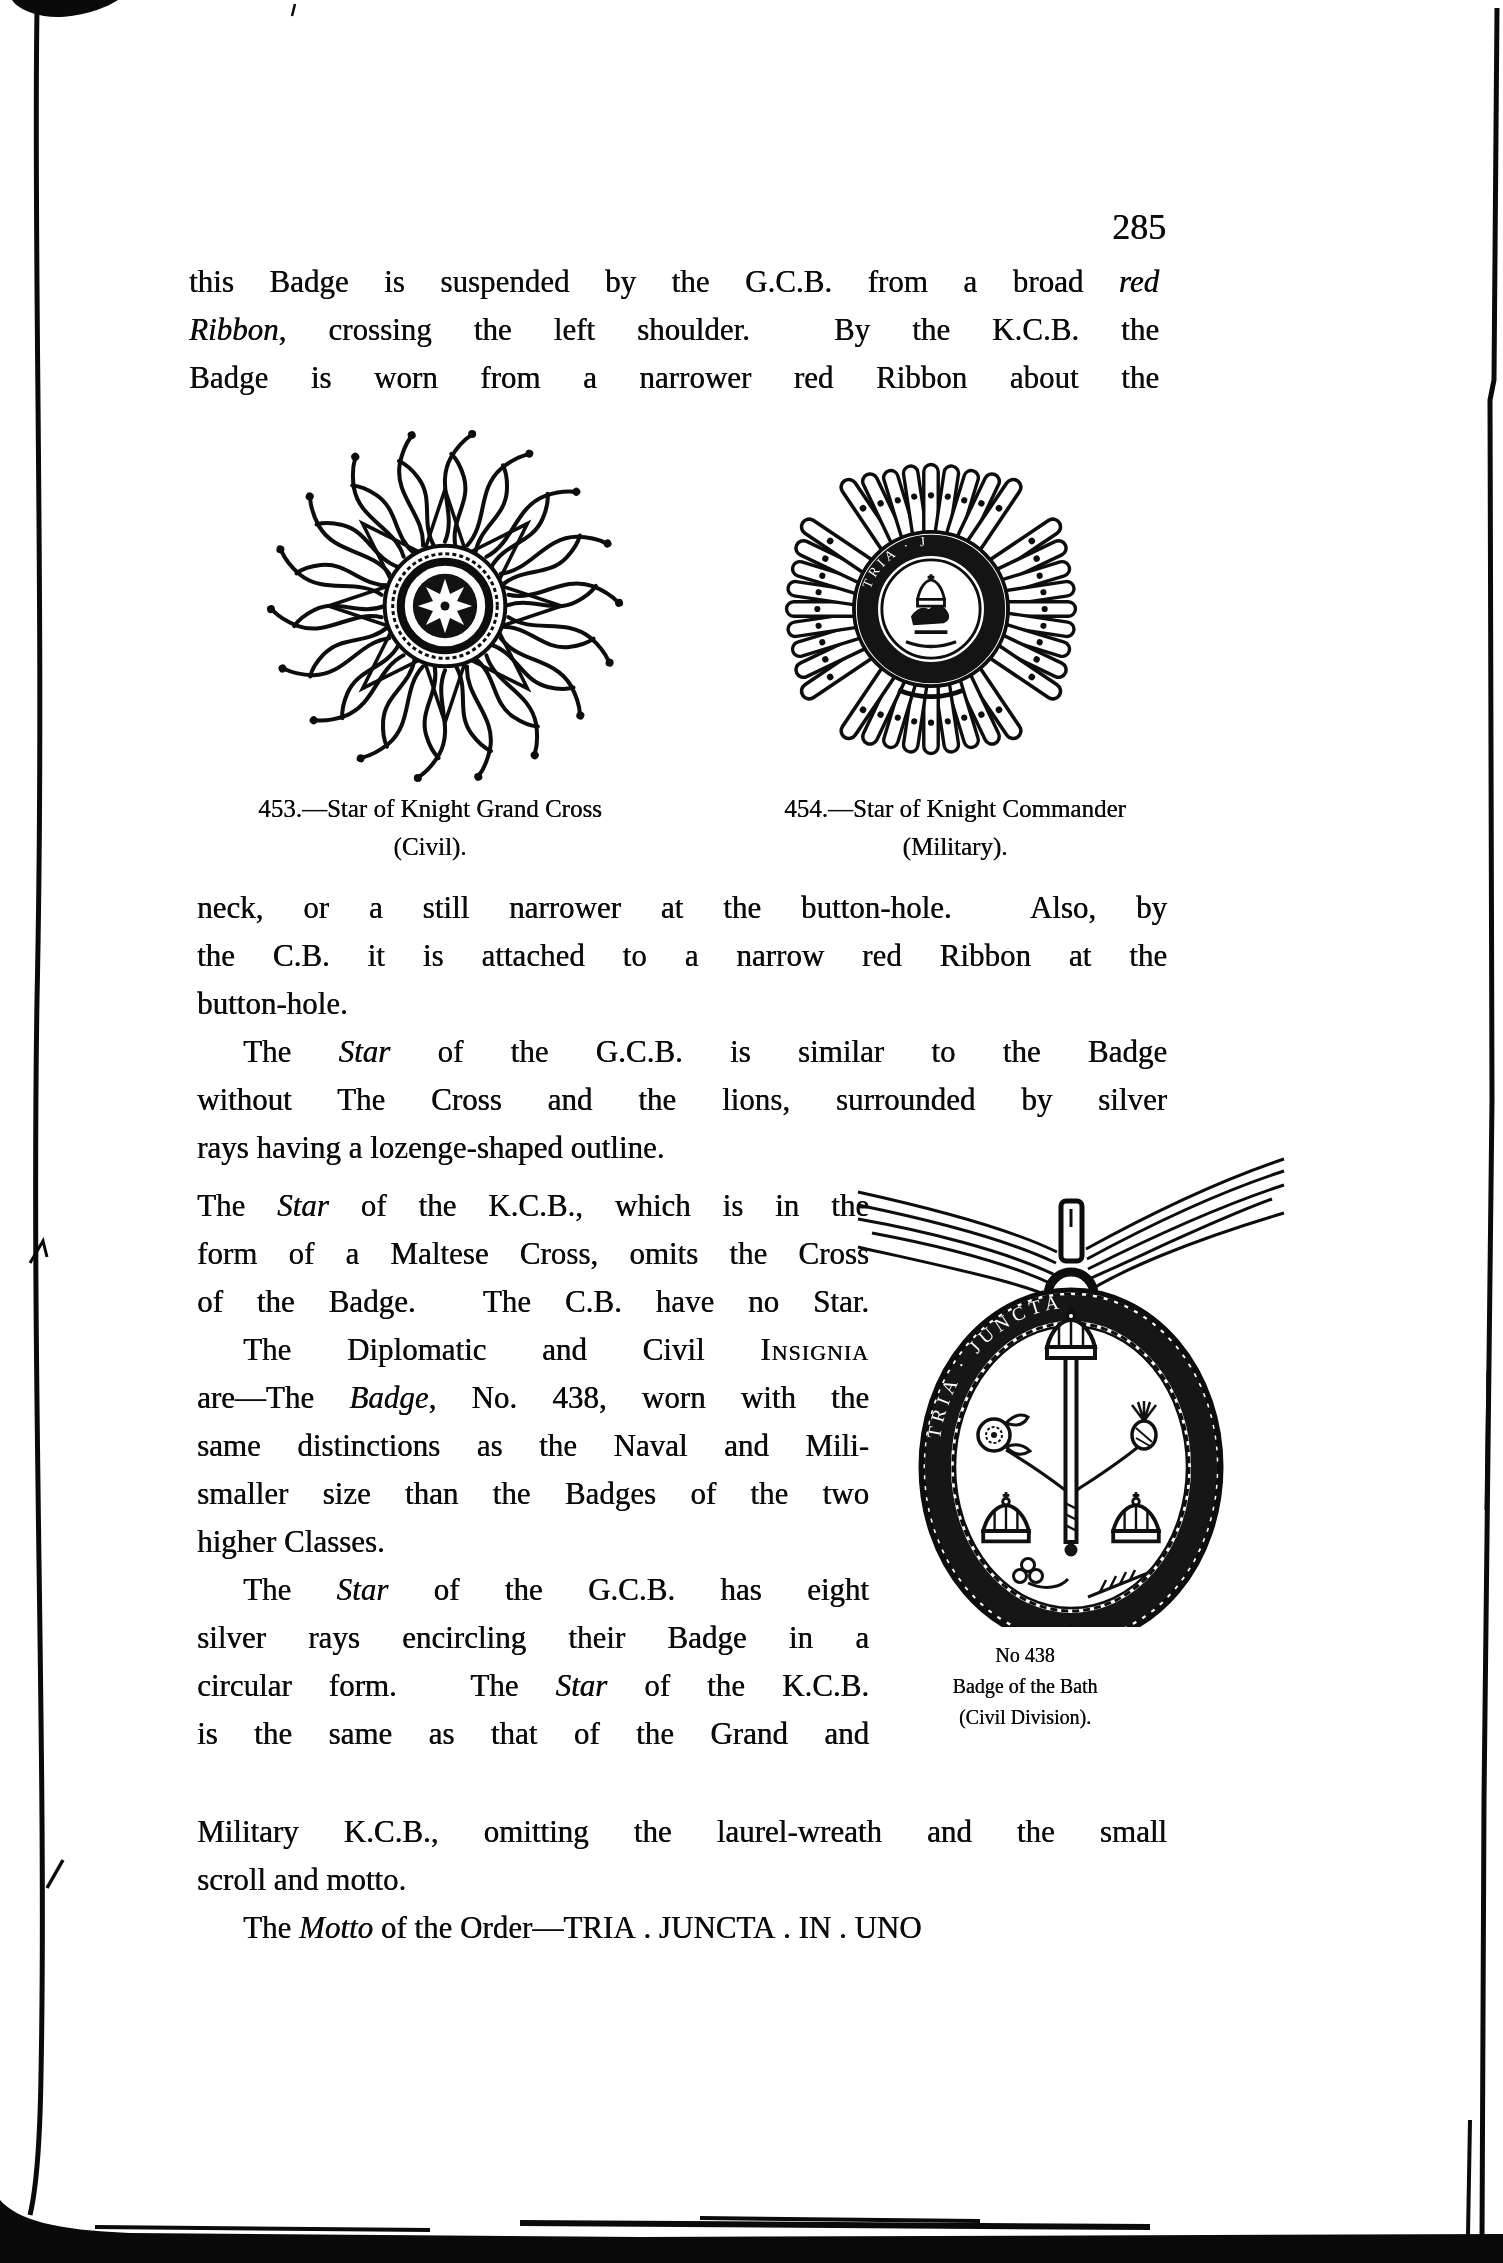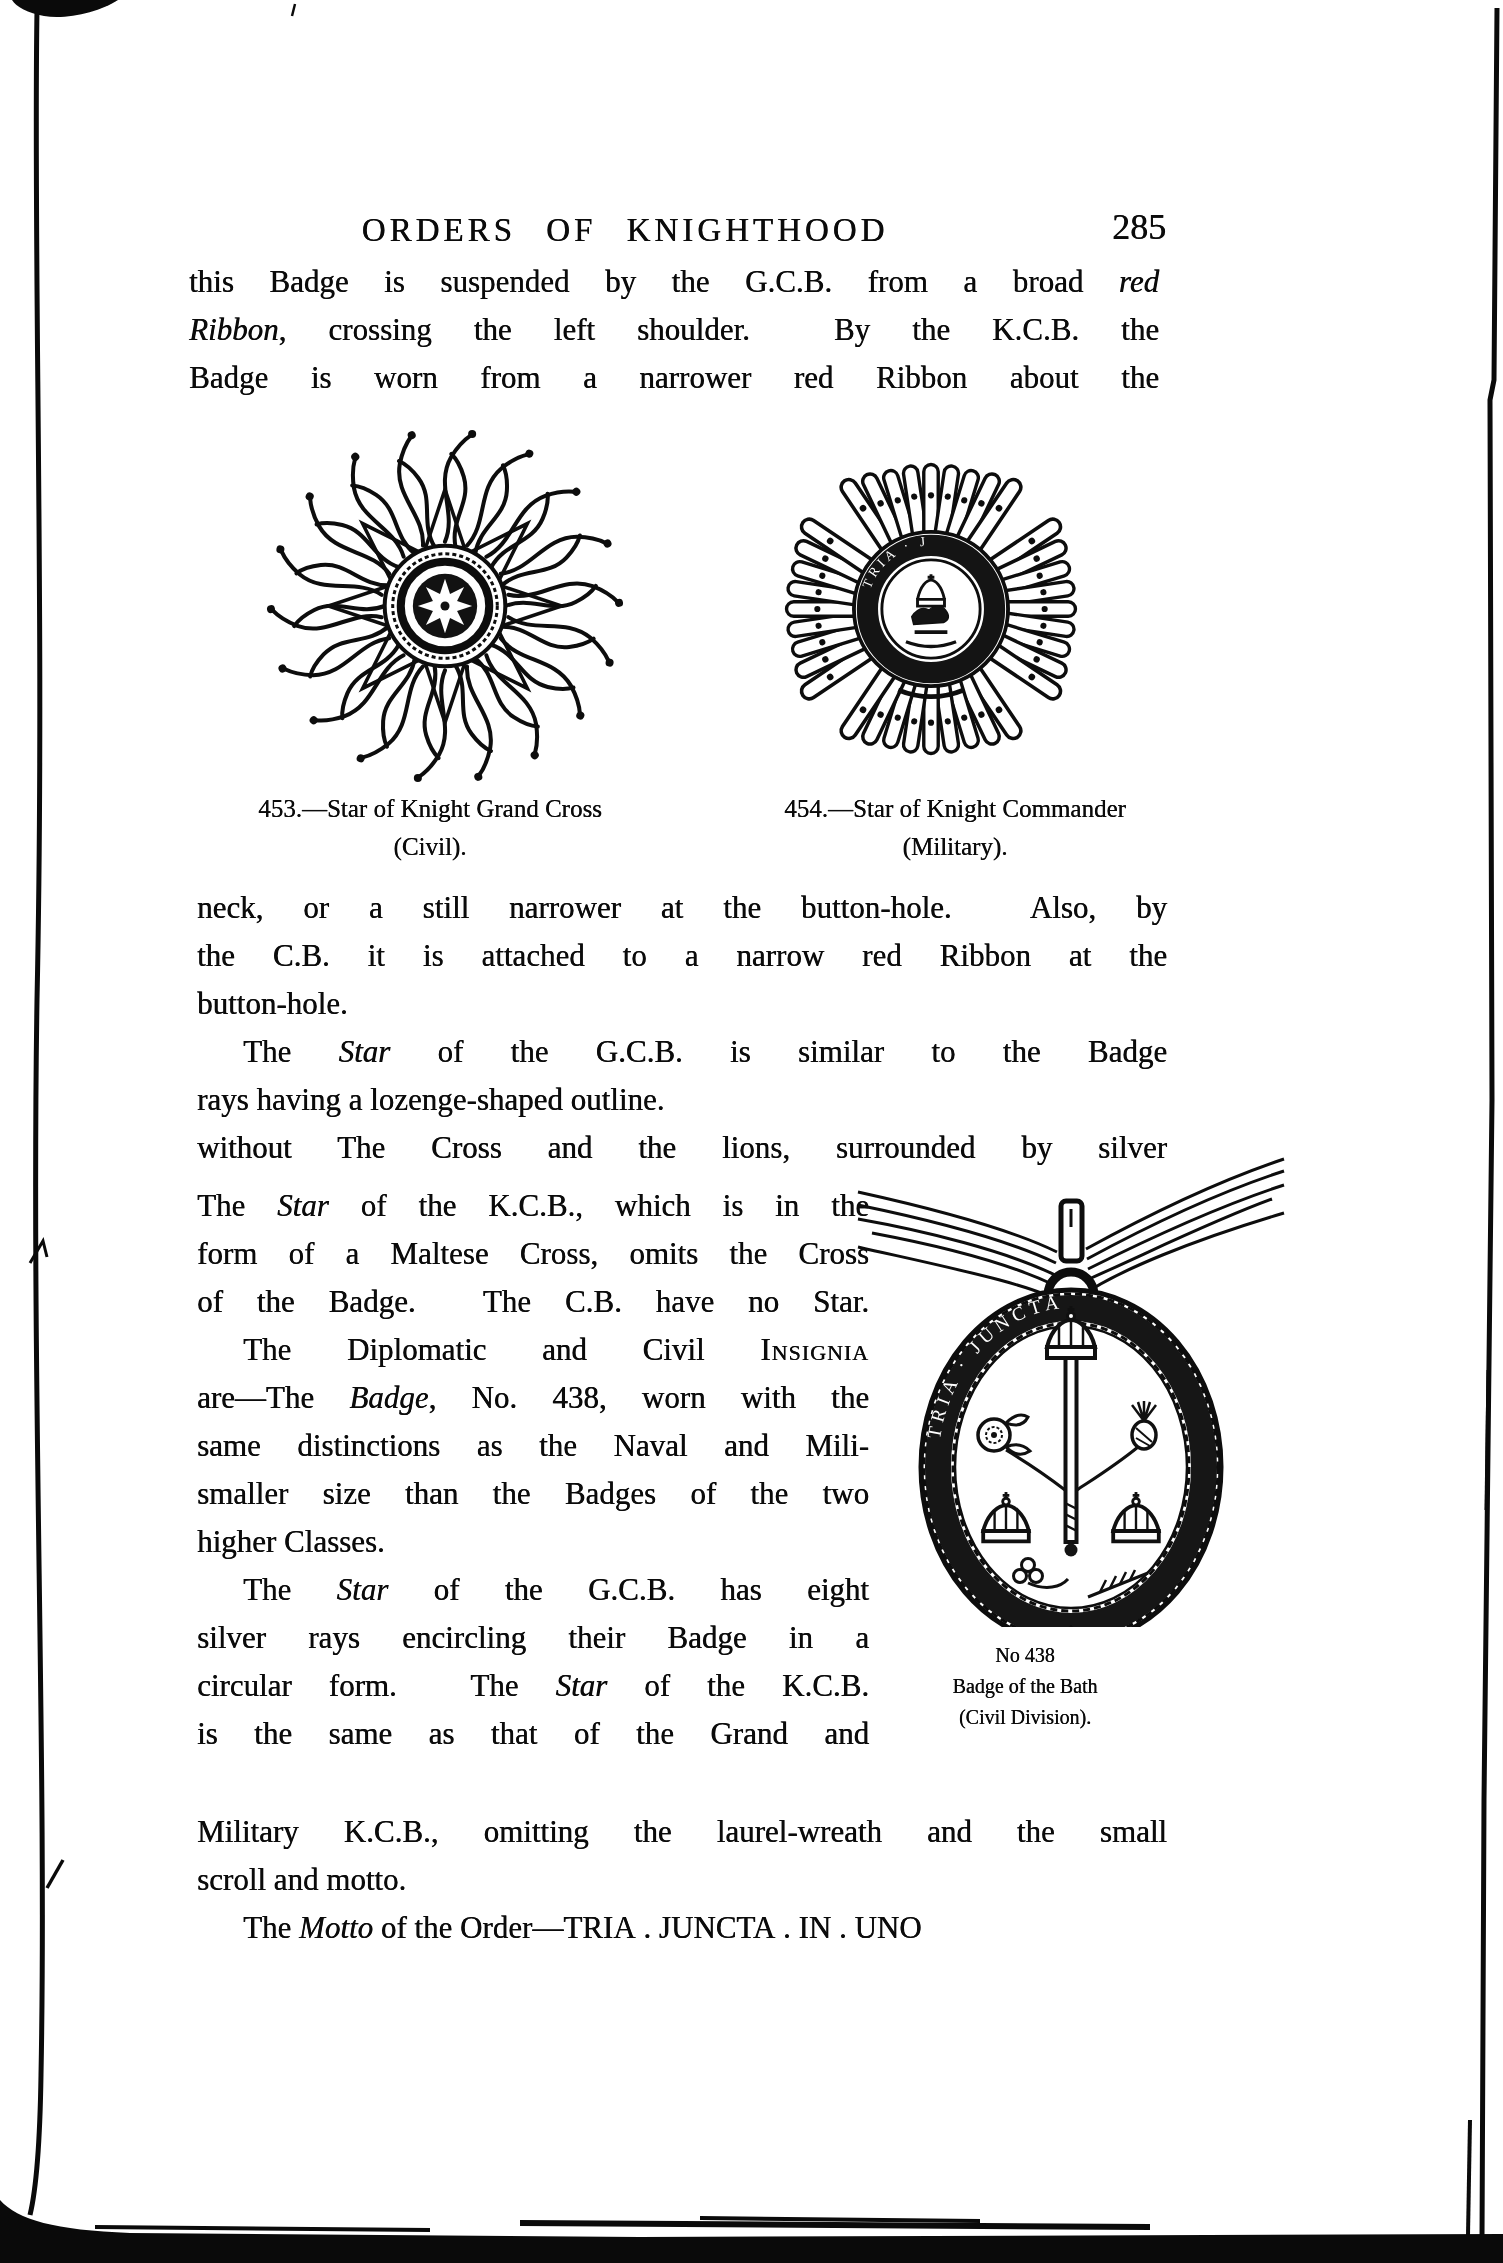--- a/index.html
+++ b/index.html
@@ -20,21 +20,20 @@
   .figbox{position:absolute;}
   .figbox svg{display:block;width:100%;height:100%;}
   #cap438{line-height:31px;font-size:20px;}
   #artifacts{position:absolute;left:0;top:0;width:1503px;height:2263px;pointer-events:none;}
 </style>
 </head>
 <body>
 
 <div id="page">
 
-  <div id="title">ORDERS OF KNIGHTHOOD</div>
   <div id="pagenum">285</div>
 
   <div class="tb" style="left:189px;top:258px;width:970px;">
     <div class="ln"><span>this Badge is suspended by the G.C.B. from a broad </span><span class="it">red</span></div>
     <div class="ln"><span class="it">Ribbon</span><span>, crossing the left shoulder.&nbsp; By the K.C.B. the</span></div>
     <div class="ln"><span>Badge is worn from a narrower red Ribbon about the</span></div>
   </div>
 
   <div class="figbox" style="left:243px;top:420px;width:404px;height:372px;">
     <svg viewBox="-200 -185 400 370">
@@ -144,22 +143,22 @@
   <div class="cap" style="left:720px;top:790px;width:470px;">
     <span class="c1">454.—Star of Knight Commander</span>
     <span class="c1">(Military).</span>
   </div>
 
   <div class="tb" style="left:197px;top:884px;width:970px;">
     <div class="ln"><span>neck, or a still narrower at the button-hole.&nbsp; Also, by</span></div>
     <div class="ln"><span>the C.B. it is attached to a narrow red Ribbon at the</span></div>
     <div class="ln nj"><span>button-hole.</span></div>
     <div class="ln ind"><span>The </span><span class="it">Star</span><span> of the G.C.B. is similar to the Badge</span></div>
+    <div class="ln"><span>without The Cross and the lions, surrounded by silver</span></div>
     <div class="ln nj"><span>rays having a lozenge-shaped outline.</span></div>
-    <div class="ln"><span>without The Cross and the lions, surrounded by silver</span></div>
   </div>
 
   <div class="tb" style="left:197px;top:1182px;width:672px;">
     <div class="ln"><span>The </span><span class="it">Star</span><span> of the K.C.B., which is in the</span></div>
     <div class="ln"><span>form of a Maltese Cross, omits the Cross</span></div>
     <div class="ln"><span>of the Badge.&nbsp; The C.B. have no Star.</span></div>
     <div class="ln ind"><span>The Diplomatic and Civil </span><span class="sc">Insignia</span></div>
     <div class="ln"><span>are—The </span><span class="it">Badge</span><span>, No. 438, worn with the</span></div>
     <div class="ln"><span>same distinctions as the Naval and Mili-</span></div>
     <div class="ln"><span>smaller size than the Badges of the two</span></div>

